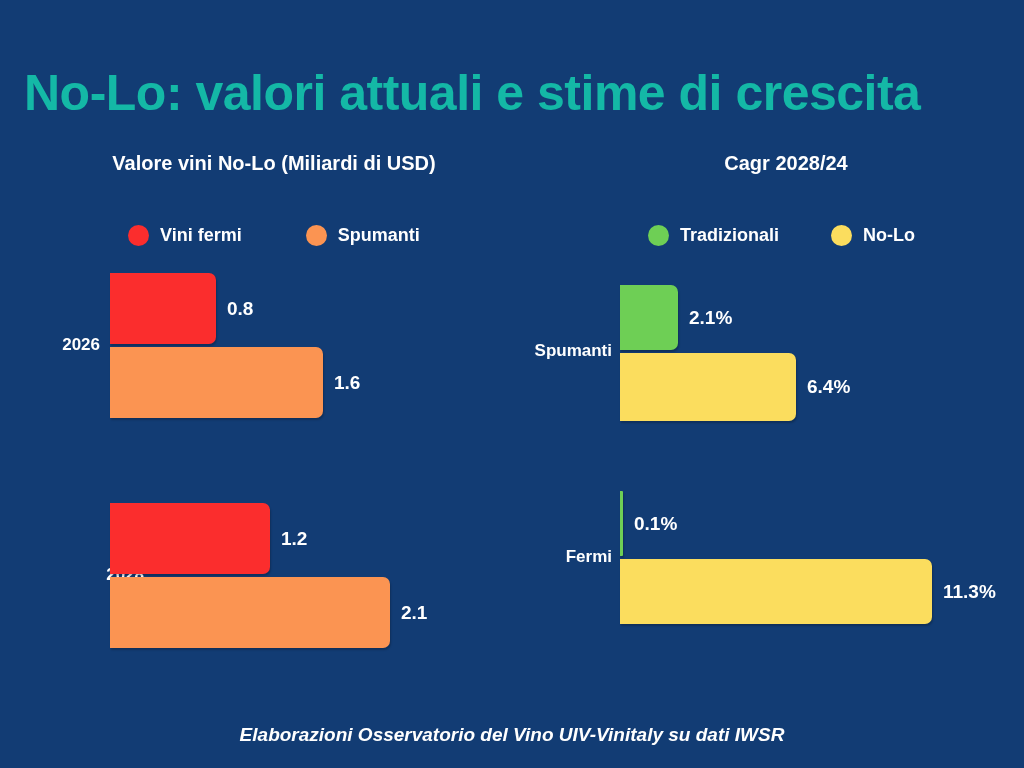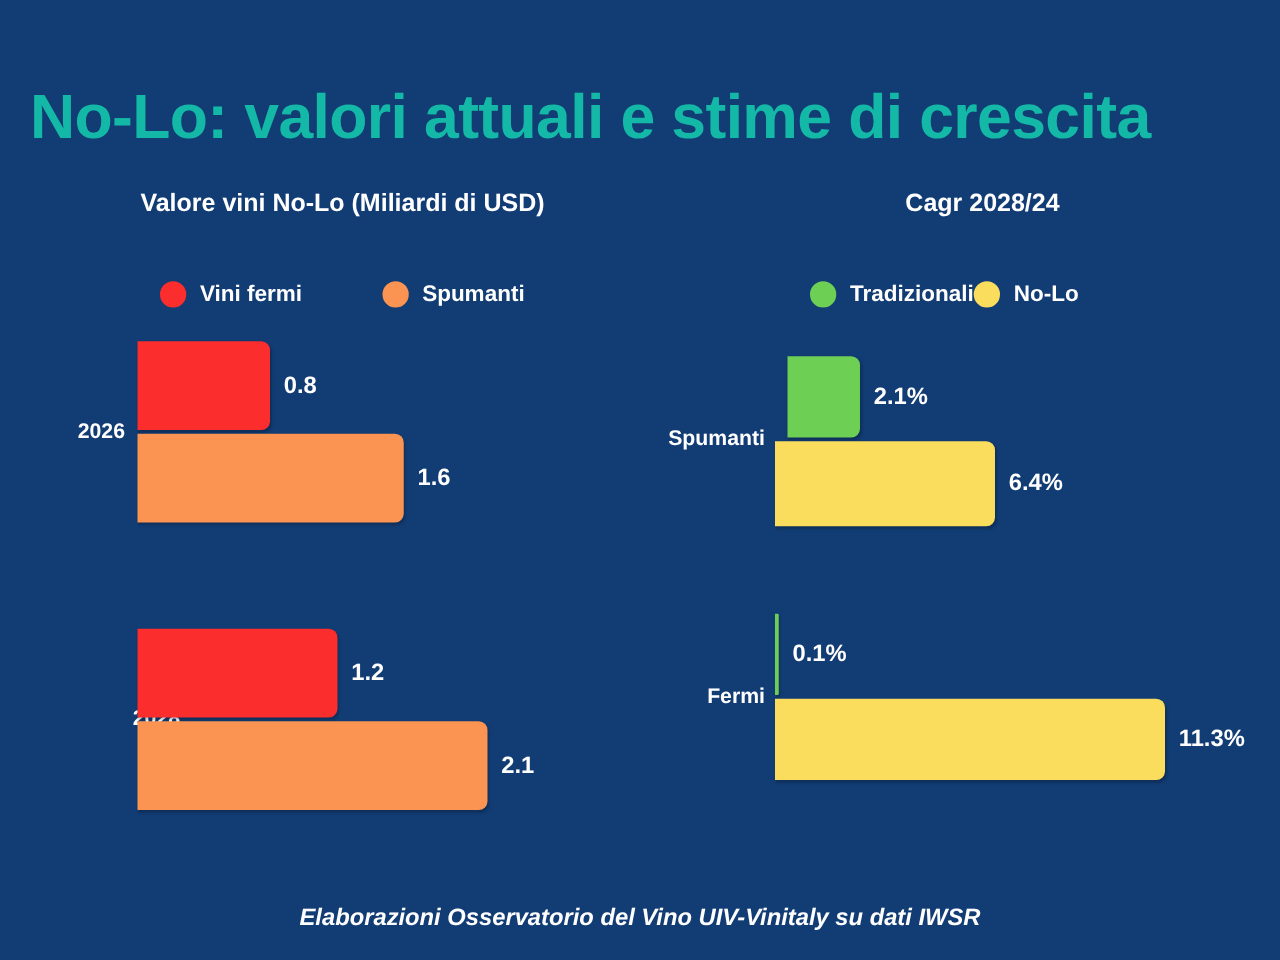--- a/index.html
+++ b/index.html
@@ -44,21 +44,21 @@
   }
 
   
   .legend {
     position:absolute;
     top:95px;
     display:flex;
     align-items:center;
   }
   .legend-left  { left:128px; gap:64px; }
-  .legend-right { left:136px; }
+  .legend-right { left:136px; gap:52px; }
 
   .legend-item { display:flex; align-items:center; gap:11px; }
   .legend-dot { width:21px; height:21px; border-radius:50%; flex:0 0 auto; }
   .legend-label {
     font-size:18px;
     font-weight:bold;
     color:#FFFFFF;
     white-space:nowrap;
   }
 
@@ -168,21 +168,21 @@
         <span class="legend-dot" style="background:#FBDD5E"></span>
         <span class="legend-label">No-Lo</span>
       </div>
     </div>
 
     <div class="plot">
 
       <div class="group">
         <div class="group-label" style="left:0px; width:100px; top:221px;">Spumanti</div>
 
-        <div class="bar-row" style="left:118px; top:155px; height:65px;">
+        <div class="bar-row" style="left:108px; top:155px; height:65px;">
           <div class="bar" style="width:58px; background:#6ECF55;"></div>
           <span class="bar-value">2.1%</span>
         </div>
 
         <div class="bar-row" style="left:108px; top:223px; height:68px;">
           <div class="bar" style="width:176px; background:#FBDD5E;"></div>
           <span class="bar-value">6.4%</span>
         </div>
       </div>
 

